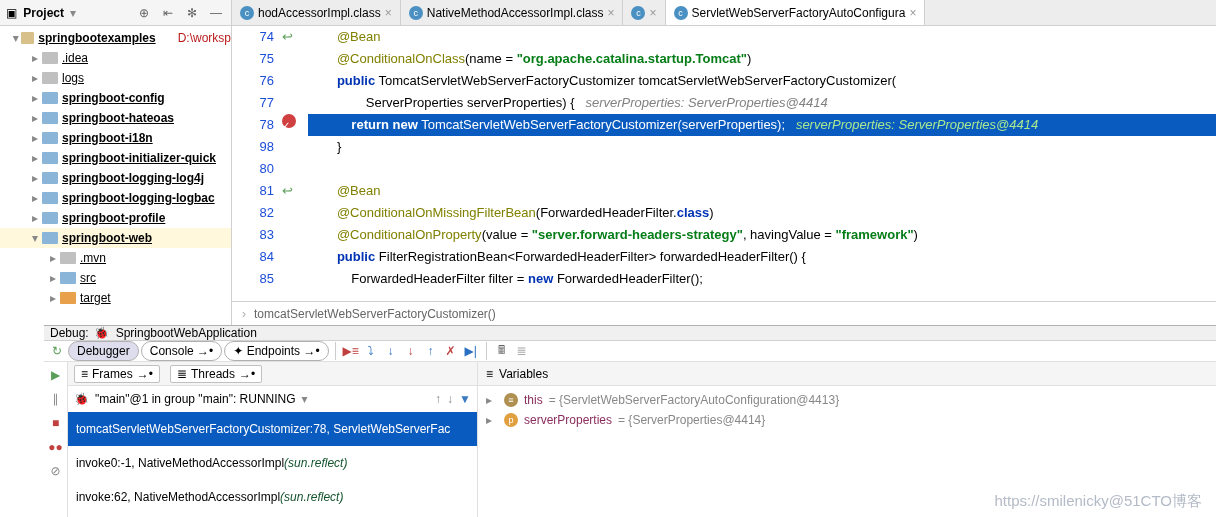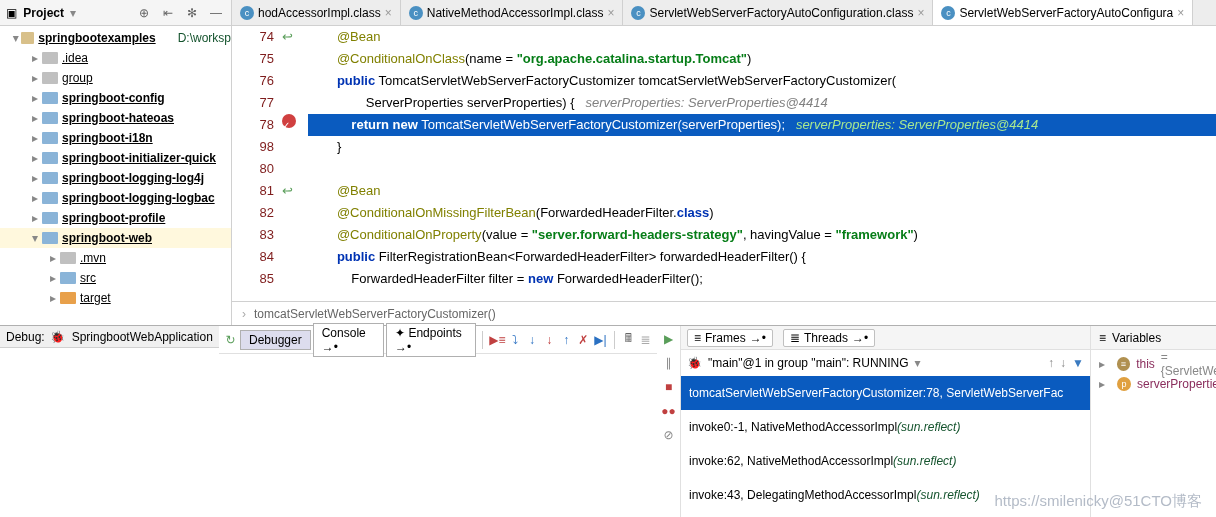--- a/index.html
+++ b/index.html
@@ -13,52 +13,52 @@
 .tree { overflow: hidden; flex: 1; padding: 2px 0; }
 .tree-row { display: flex; align-items: center; height: 20px; padding-left: 10px; white-space: nowrap; }
 .tree-row.sel { background: #fff8dd; }
 .tree-row .arrow { width: 14px; text-align: center; color: #888; }
 .tree-row .folder-icon { width: 16px; height: 12px; background: #d8c08a; border-radius: 1px; margin-right: 4px; }
 .tree-row .folder-icon.gray { background: #c0c0c0; }
 .tree-row .folder-icon.blue { background: #8ab4d8; }
 .tree-row .folder-icon.orange { background: #e8a04a; }
 .tree-row .label { font-weight: bold; text-decoration: underline; }
 .tree-row .label.normal { font-weight: normal; }
-.tree-row .hint { color: #14532d; margin-left: 22px; }
+.tree-row .hint { color: #b91c1c; margin-left: 22px; }
 .l1 { padding-left: 10px; }
 .l2 { padding-left: 28px; }
 .l3 { padding-left: 46px; }
 .editor-panel { flex: 1; display: flex; flex-direction: column; overflow: hidden; }
 .tabs { height: 26px; display: flex; border-bottom: 1px solid #d0d0d0; background: #ededed; }
 .tab { display: flex; align-items: center; padding: 0 8px; border-right: 1px solid #d0d0d0; gap: 4px; background: #ededed; min-width: 0; white-space: nowrap; }
 .tab.active { background: #fff; }
 .tab .file-icon { width: 14px; height: 14px; border-radius: 50%; background: #4a90c2; display: flex; align-items: center; justify-content: center; color: #fff; font-size: 9px; }
 .tab .close { color: #999; cursor: pointer; }
 .code-area { flex: 1; display: flex; overflow: hidden; font-family: monospace; font-size: 13px; }
-.gutter { width: 50px; background: #fff; text-align: right; padding-right: 8px; color: #7f1d1d; line-height: 22px; }
+.gutter { width: 50px; background: #fff; text-align: right; padding-right: 8px; color: #1d4ed8; line-height: 22px; }
 .anno { width: 20px; line-height: 22px; }
 .anno .ret { color: #5a9e5a; }
 .anno .bp { width: 14px; height: 14px; border-radius: 50%; background: #d04040; display: inline-block; }
 .anno .bp::after { content: '✓'; color: #fff; font-size: 10px; }
 .code { flex: 1; line-height: 22px; white-space: pre; padding-left: 6px; }
 .line {}
 .line.hl { background: #0a5bbf; color: #fff; }
 .line.hl .kw, .line.hl .str, .line.hl .cm, .line.hl .cls { color: #fff !important; }
 .line.hl .cm2 { color: #a8e890 !important; font-style: italic; }
 .kw { color: #0033b3; font-weight: bold; }
 .anno-kw { color: #808000; }
 .str { color: #067d17; font-weight: bold; }
 .cm { color: #808080; font-style: italic; }
 .breadcrumb { height: 24px; border-top: 1px solid #d0d0d0; display: flex; align-items: center; padding: 0 10px; gap: 8px; color: #666; background: #fff; }
 .breadcrumb .sep { color: #aaa; }
-.debug-panel { height: 192px; border-top: 1px solid #b0b0b0; display: flex; flex-direction: row; }
+.debug-panel { height: 192px; border-top: 1px solid #b0b0b0; display: flex; flex-direction: column; margin-left: 44px; }
 .debug-header { height: 22px; background: #f0f0f0; border-bottom: 1px solid #d0d0d0; display: flex; align-items: center; padding: 0 6px; gap: 6px; }
 .debug-header .bug-icon { color: #5a9e5a; }
 .debug-toolbar { height: 28px; display: flex; align-items: center; padding: 0 4px; gap: 2px; border-bottom: 1px solid #e0e0e0; }
-.debug-toolbar .pill { border: 1px solid #b0b0b0; padding: 2px 8px; border-radius: 0; background: #fff; cursor: pointer; }
+.debug-toolbar .pill { border: 1px solid #b0b0b0; padding: 2px 8px; border-radius: 10px; background: #fff; cursor: pointer; }
 .debug-toolbar .pill.active { background: #dde; }
 .debug-toolbar .sep { width: 1px; height: 18px; background: #ccc; margin: 0 4px; }
 .debug-body { flex: 1; display: flex; }
 .left-btns { width: 24px; border-right: 1px solid #e0e0e0; display: flex; flex-direction: column; align-items: center; padding-top: 4px; gap: 6px; }
 .frames-panel { width: 410px; border-right: 1px solid #e0e0e0; display: flex; flex-direction: column; }
 .panel-tabs { height: 24px; display: flex; align-items: center; border-bottom: 1px solid #e0e0e0; padding: 0 6px; gap: 10px; background: #f5f5f5; }
 .panel-tab { display: flex; align-items: center; gap: 4px; border: 1px solid #c0c0c0; padding: 1px 6px; background: #fff; border-radius: 2px; }
 .thread-row { height: 26px; display: flex; align-items: center; padding: 0 6px; gap: 6px; background: #fff; }
 .thread-row .bug { color: #c04040; }
 .thread-row .arrows { margin-left: auto; color: #888; display: flex; gap: 6px; }
@@ -102,21 +102,21 @@
       </div>
       <div id="tree-items">
           <div class="tree-row l2">
             <span class="arrow">▸</span>
             <span class="folder-icon gray"></span>
             <span class="label normal">.idea</span>
           </div>
           <div class="tree-row l2">
             <span class="arrow">▸</span>
             <span class="folder-icon gray"></span>
-            <span class="label normal">group</span>
+            <span class="label normal">logs</span>
           </div>
           <div class="tree-row l2">
             <span class="arrow">▸</span>
             <span class="folder-icon blue"></span>
             <span class="label ">springboot-config</span>
           </div>
           <div class="tree-row l2">
             <span class="arrow">▸</span>
             <span class="folder-icon blue"></span>
             <span class="label ">springboot-hateoas</span>
@@ -177,21 +177,20 @@
           <span>hodAccessorImpl.class</span>
           <span class="close">×</span>
         </div>
         <div class="tab">
           <span class="file-icon">c</span>
           <span>NativeMethodAccessorImpl.class</span>
           <span class="close">×</span>
         </div>
         <div class="tab">
           <span class="file-icon">c</span>
-          <span>ServletWebServerFactoryAutoConfiguration.class</span>
           <span class="close">×</span>
         </div>
         <div class="tab active">
           <span class="file-icon">c</span>
           <span>ServletWebServerFactoryAutoConfigura</span>
           <span class="close">×</span>
         </div>
       </div>
     <div class="code-area">
       <div class="gutter" id="gutter">

